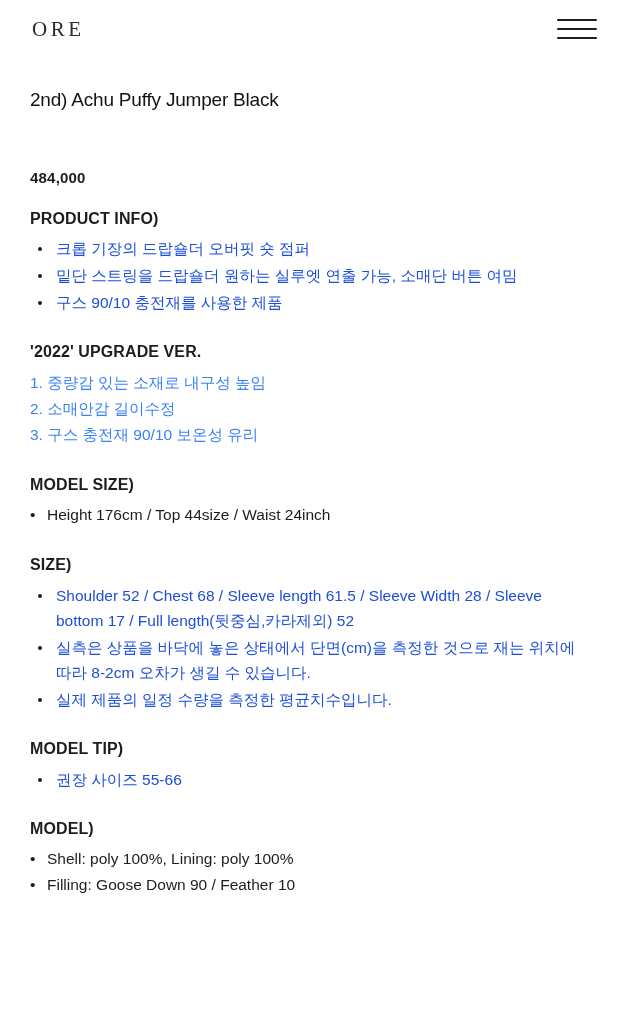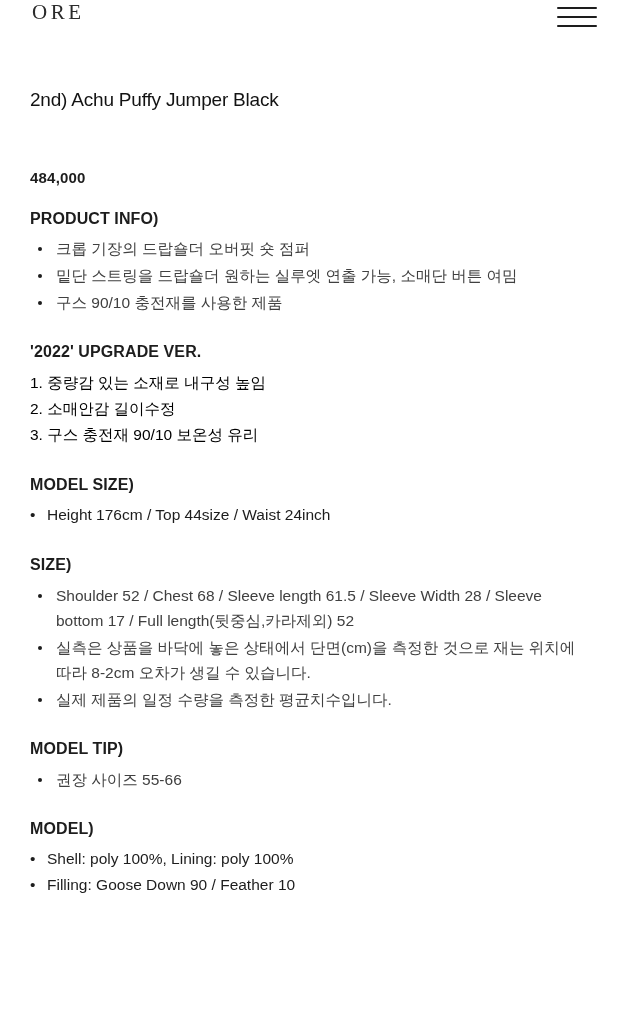--- a/index.html
+++ b/index.html
@@ -17,21 +17,21 @@
   }
   .page {
     width: 623px;
     position: relative;
     padding: 0;
   }
   
   .header {
     height: 58px;
     display: flex;
-    align-items: flex-start;
+    align-items: center;
     justify-content: space-between;
     padding: 0 26px 0 32px;
   }
   .brand {
     font-size: 21px;
     letter-spacing: 3.5px;
     font-weight: 400;
     color: #2b2b2b;
     font-family: "Liberation Serif", serif;
   }
@@ -86,21 +86,21 @@
     list-style: none;
     margin: 2px 0 0 0;
     padding: 0;
   }
   ul.bullets > li {
     position: relative;
     padding-left: 26px;
     font-size: 15.5px;
     line-height: 1.62;
     margin: 2px 0;
-    color: #404040;
+    color: #1d4ed8;
   }
   ul.bullets > li::before {
     content: "";
     position: absolute;
     left: 7px;
     top: 10px;
     width: 5px;
     height: 5px;
     background: #1d1d1d;
     border-radius: 50%;
@@ -113,21 +113,21 @@
   }
   ol.numbered {
     list-style: none;
     margin: 0;
     padding: 0;
   }
   ol.numbered > li {
     font-size: 15.5px;
     line-height: 1.68;
     margin: 0;
-    color: #000000;
+    color: #3b82f6;
   }
   .bullet-inline {
     position: relative;
     padding-left: 17px;
     font-size: 15.5px;
     line-height: 1.68;
     margin: 0;
   }
   .bullet-inline::before {
     content: "\2022";

